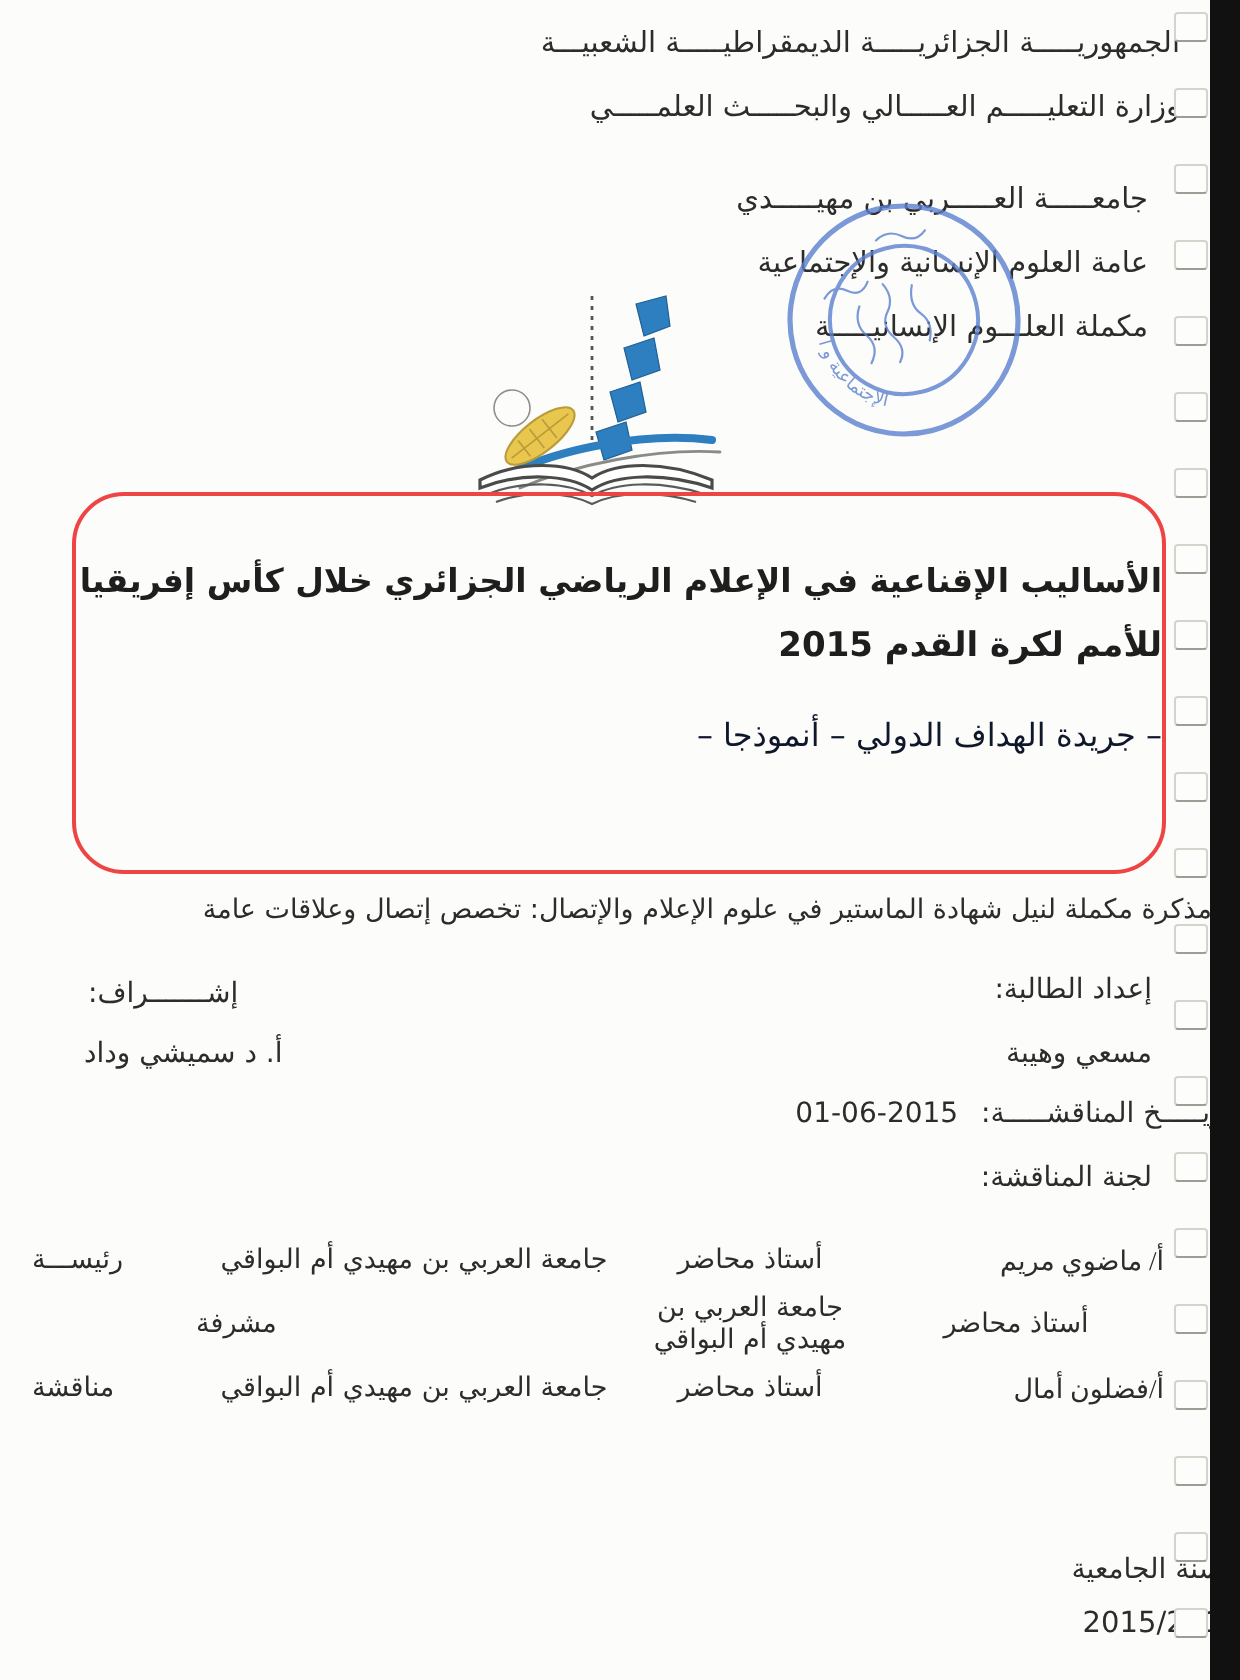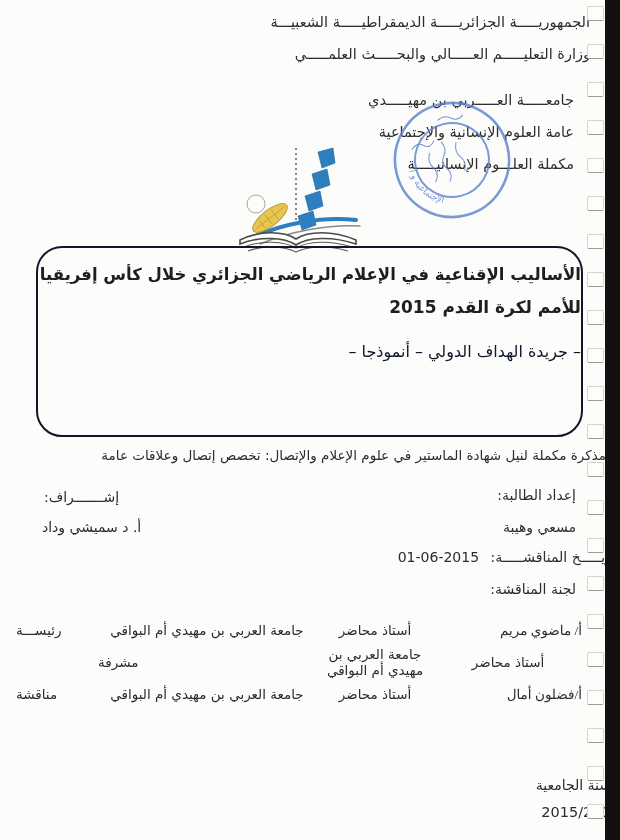--- a/index.html
+++ b/index.html
@@ -25,22 +25,22 @@
 
   .hdr{left:80px;right:30px;font-size:14.5px;letter-spacing:0;}
   .hdr1{top:14px;}
   .hdr2{top:46px;}
 
   .inst{top:84px;right:46px;text-align:right;font-size:14.5px;line-height:32px;}
 
   
   .title-box{
     top:246px;left:36px;width:547px;height:191px;
-    border:2px solid #0f172a;border-radius:26px;
-    padding-top:17px;
+    border:2px solid #ef4444;border-radius:26px;
+    padding-top:33px;
     background:transparent;
   }
   .title-box .t1{font-size:16.5px;font-weight:bold;color:#1e1e1e;}
   .title-box .t2{font-size:17px;font-weight:bold;margin-top:13px;color:#1e1e1e;}
   .title-box .t3{font-size:16px;font-weight:normal;margin-top:25px;color:#0f172a;}
 
   .memo{top:447px;left:14px;right:14px;font-size:13.5px;}
 
   .lbl-right{top:487px;right:44px;font-size:14px;}
   .lbl-left{top:489px;left:44px;font-size:14px;text-align:left;}

